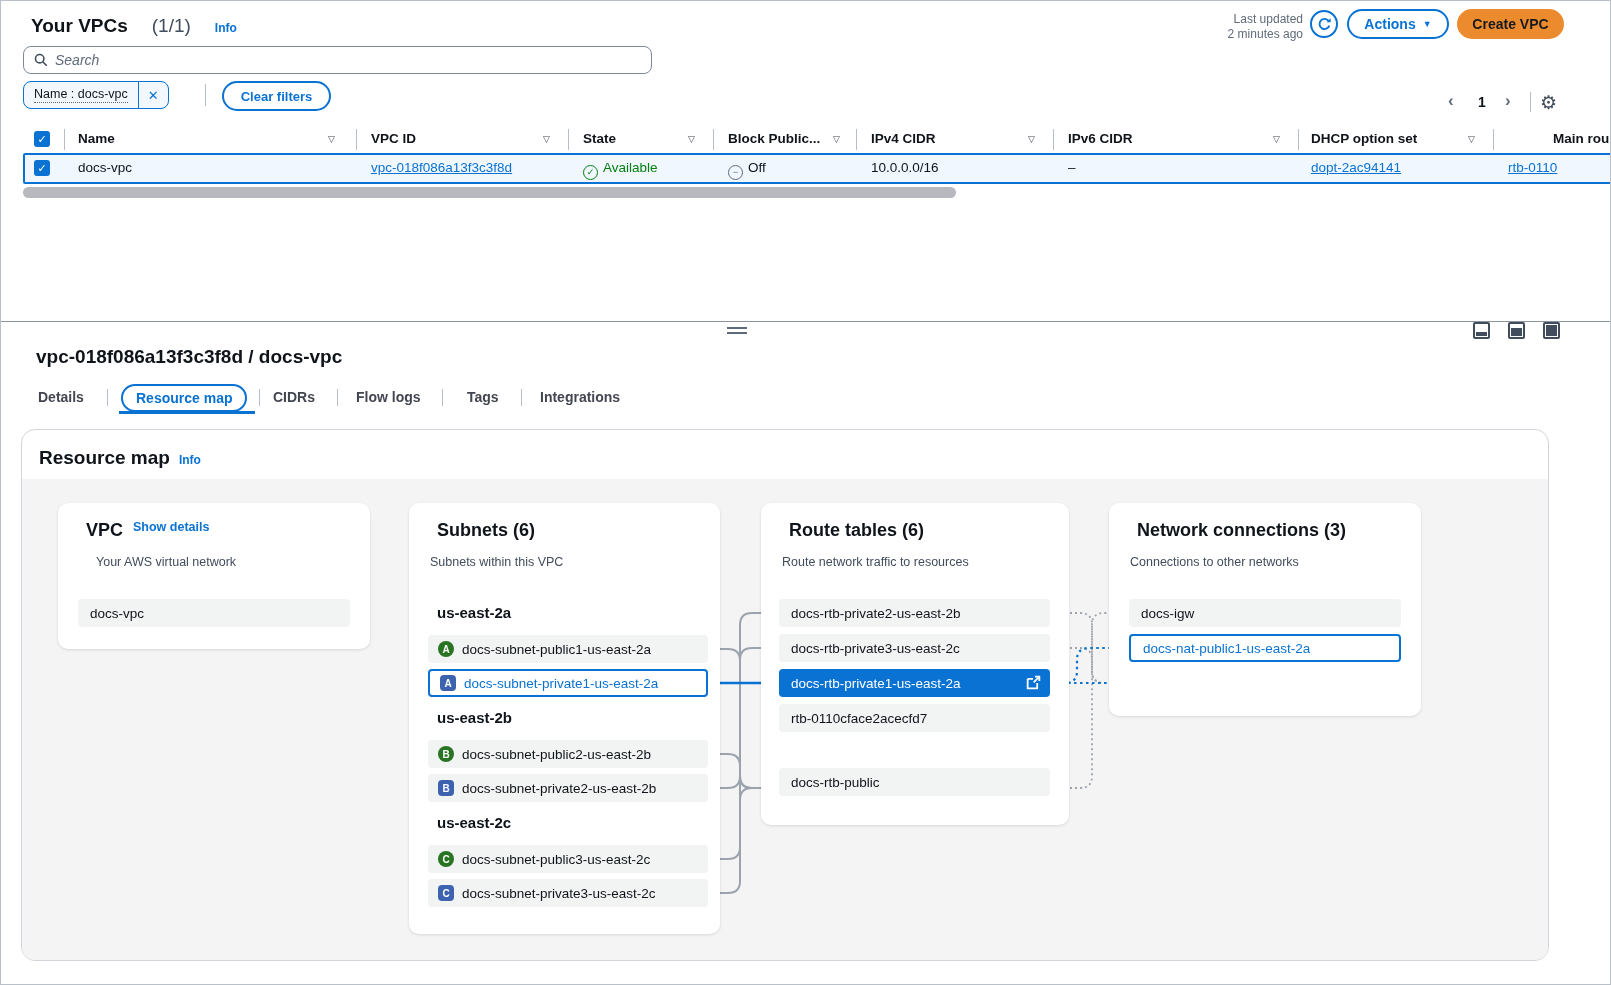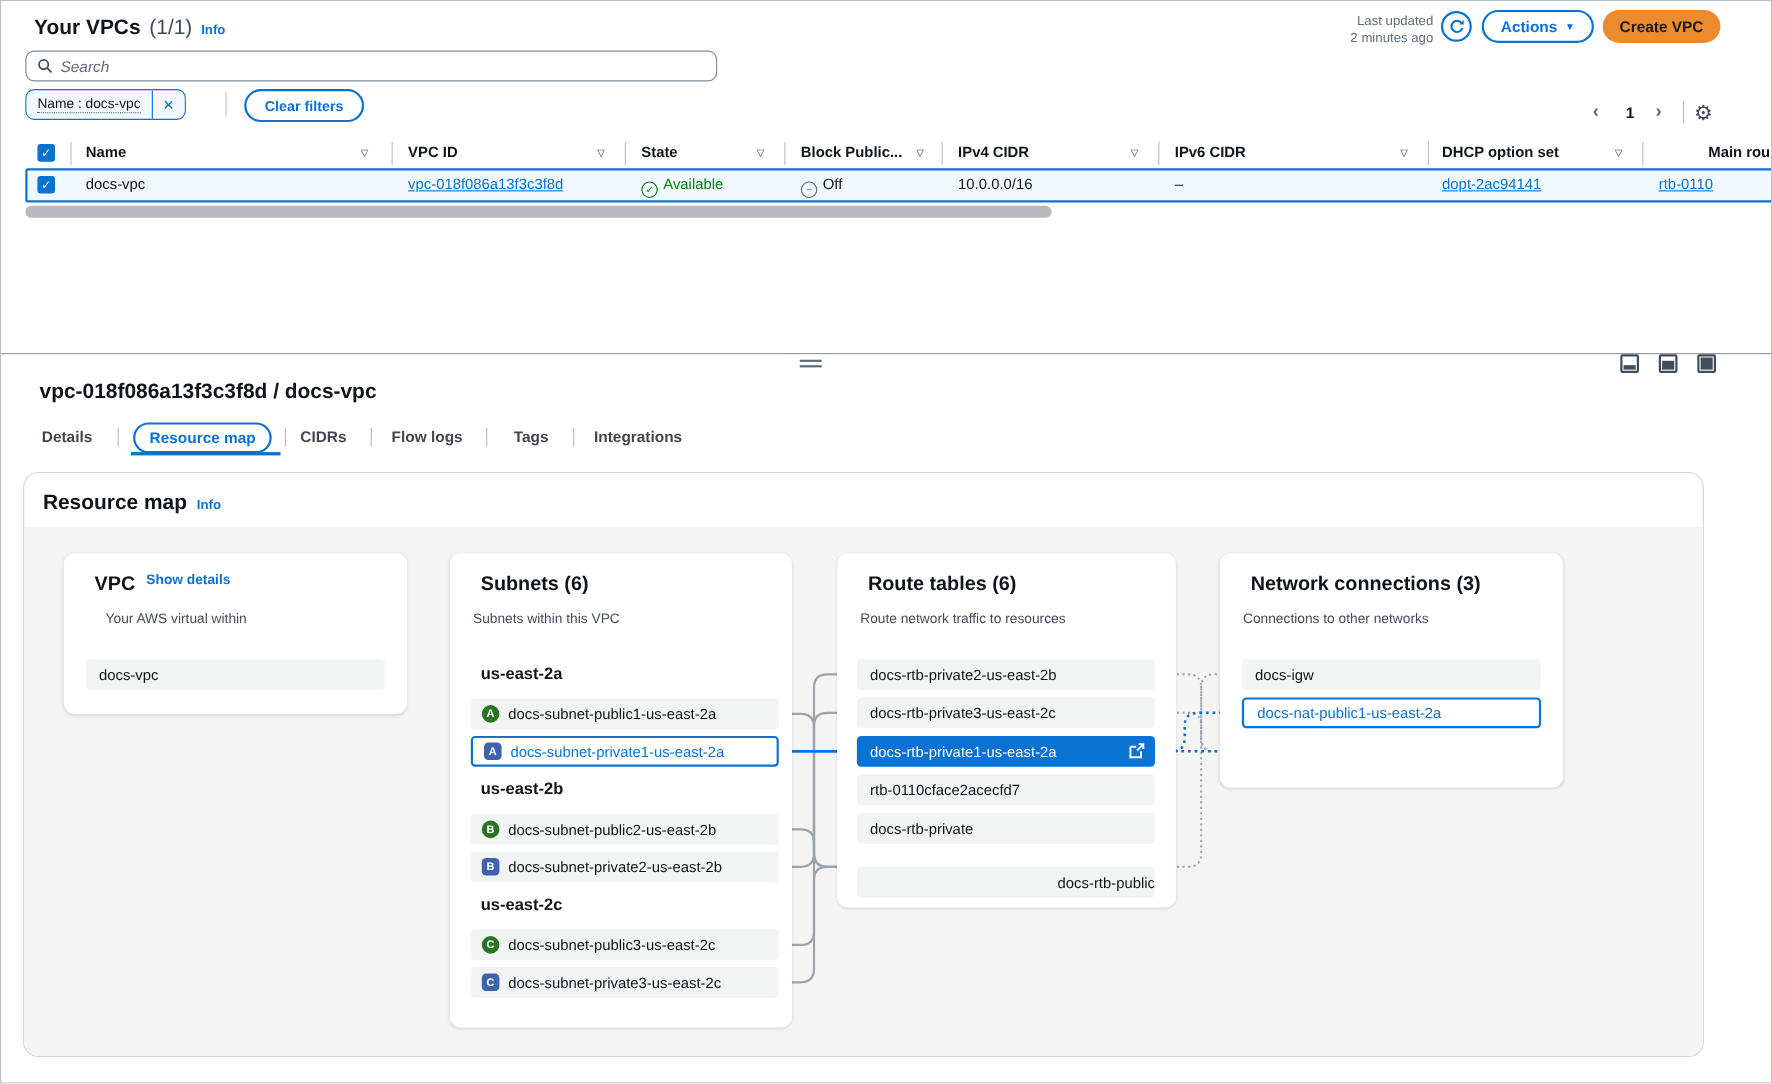--- a/index.html
+++ b/index.html
@@ -5,21 +5,21 @@
   * { box-sizing: border-box; margin: 0; padding: 0; }
   body { background: #e9ebed; }
   .page {
     position: relative; width: 1611px; height: 985px; background: #fff;
     border: 1px solid #b9c0c7; overflow: hidden;
     font-family: "Liberation Sans", sans-serif; color: #0f141a;
   }
   .abs { position: absolute; }
 
   
-  .title-row { left: 30px; top: 14px; display: flex; align-items: baseline; gap: 8px; }
+  .title-row { left: 30px; top: 14px; display: flex; align-items: baseline; gap: 24px; }
   .h1 { font-size: 19px; font-weight: 700; }
   .h1-count { font-size: 19px; font-weight: 400; color: #414d5c; }
   .info-link { font-size: 12px; font-weight: 700; color: #0972d3; cursor: pointer; }
   .updated { left: 1188px; top: 11px; width: 114px; text-align: right; font-size: 12px; line-height: 15px; color: #5f6b7a; }
   .refresh-btn { left: 1309px; top: 9px; width: 28px; height: 28px; border: 2px solid #0972d3; border-radius: 50%;
     display: flex; align-items: center; justify-content: center; background: #fff; cursor: pointer; }
   .btn-pill { height: 30px; border-radius: 15px; display: inline-flex; align-items: center; justify-content: center;
     font-size: 14px; font-weight: 700; cursor: pointer; }
   .actions-btn { left: 1346px; top: 8px; width: 102px; border: 2px solid #0972d3; color: #0972d3; background: #fff; gap: 7px; }
   .caret { font-size: 9px; line-height: 1; }
@@ -261,21 +261,21 @@
 
     <path d="M1049 682 H1064 Q1076 682 1076 670 V659 Q1076 647 1088 647 H1128" fill="none" stroke="#0972d3" stroke-width="2.2" stroke-dasharray="2.5 3.5"></path>
     <path d="M1049 682 H1128" fill="none" stroke="#0972d3" stroke-width="2.2" stroke-dasharray="2.5 3.5"></path>
   </svg>
 
   <div class="abs col-card" style="left:57px;top:502px;width:312px;height:146px;">
     <div class="col-title-row">
       <span class="col-title">VPC</span>
       <span class="col-link">Show details</span>
     </div>
-    <div class="col-sub" style="left:38px;">Your AWS virtual within</div>
+    <div class="col-sub" style="left:38px;">Your AWS virtual network</div>
     <div class="res-item" style="left:20px;top:96px;width:272px;">
       <span>docs-vpc</span>
     </div>
   </div>
 
   <div class="abs col-card" style="left:408px;top:502px;width:311px;height:431px;">
     <div class="col-title-row">
       <span class="col-title">Subnets (6)</span>
     </div>
     <div class="col-sub">Subnets within this VPC</div>
@@ -329,24 +329,21 @@
         <svg width="17" height="17" viewBox="0 0 16 16">
           <path d="M2.5 4.5 h5 M2.5 4.5 v9 h9 v-5" fill="none" stroke="#fff" stroke-width="1.7"></path>
           <path d="M9.5 2.5 h4 v4" fill="none" stroke="#fff" stroke-width="1.7"></path>
           <path d="M13.2 2.8 L8.2 7.8" stroke="#fff" stroke-width="1.7"></path>
         </svg>
       </span>
     </div>
     <div class="res-item" style="left:18px;top:201px;width:271px;">
       <span>rtb-0110cface2acecfd7</span>
     </div>
-    <div class="res-item" style="left:18px;top:236px;width:271px;">
-      <span>docs-rtb-private</span>
-    </div>
-    <div class="res-item" style="left:18px;top:285px;width:271px;justify-content:flex-end;">
+    <div class="res-item" style="left:18px;top:265px;width:271px;">
       <span>docs-rtb-public</span>
     </div>
   </div>
 
   <div class="abs col-card" style="left:1108px;top:502px;width:312px;height:213px;">
     <div class="col-title-row">
       <span class="col-title">Network connections (3)</span>
     </div>
     <div class="col-sub">Connections to other networks</div>
 

